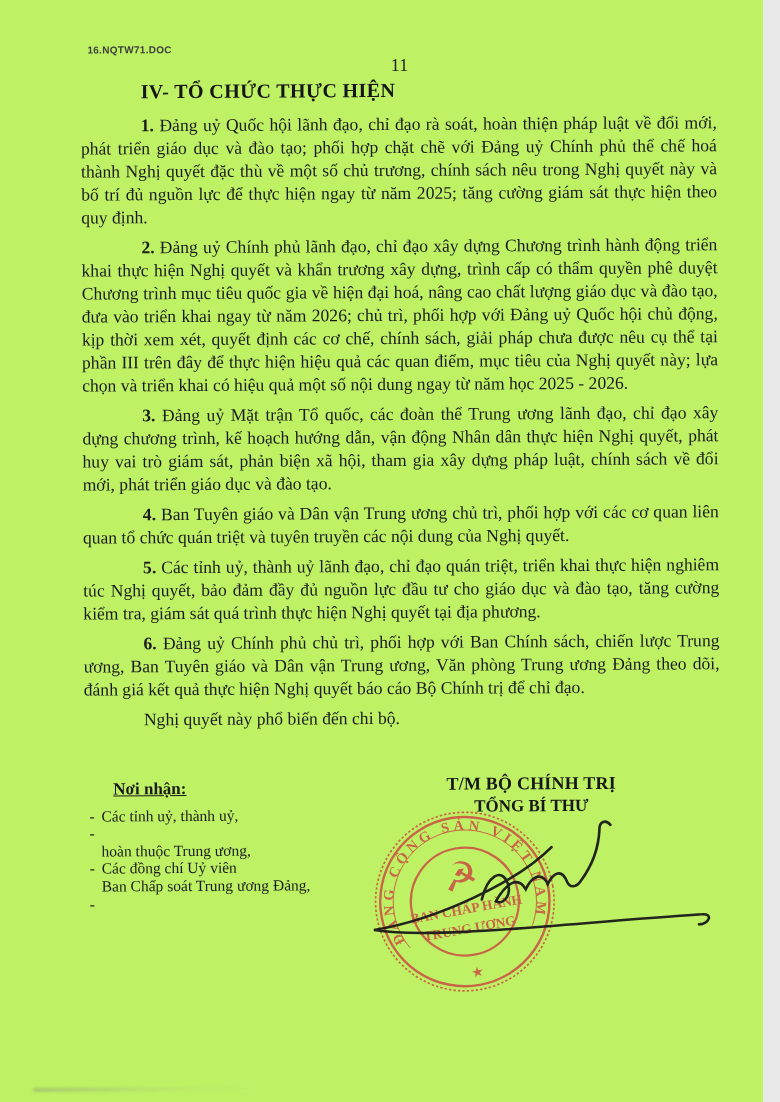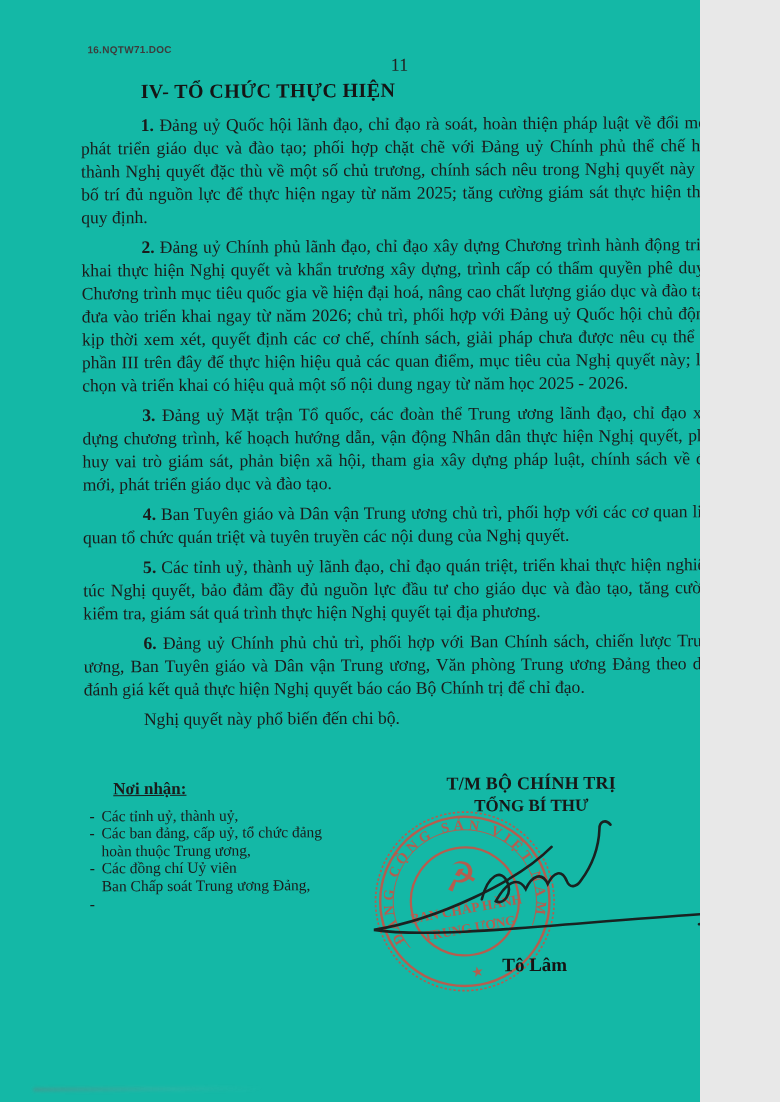--- a/index.html
+++ b/index.html
@@ -1,19 +1,19 @@
 <!DOCTYPE html>
 <html lang="vi"><head>
 <meta charset="utf-8">
 <style>
   html,body{margin:0;padding:0;background:#e8e8e8;}
   .page{
     position:relative;
-    width:700px;height:1102px;
-    background:#14b8a6;
+    width:763px;height:1102px;
+    background:#bef264;
     overflow:hidden;
     font-family:"Liberation Serif","DejaVu Serif",serif;
     color:#1b1b1b;
   }
   .tilt{position:absolute;inset:0;transform:rotate(-0.3deg);}
   .doc-ref{
     position:absolute;left:90px;top:43px;
     font-family:"Liberation Sans","DejaVu Sans",sans-serif;
     font-size:10px;font-weight:bold;color:#3d3d3d;letter-spacing:.3px;
   }
@@ -83,21 +83,20 @@
   </div>
 
   <div class="recipients">
     <div class="label">Nơi nhận:</div>
     <div class="recipient-line">
           <span class="dash">-</span>
           <span>Các tỉnh uỷ, thành uỷ,</span>
         </div>
     <div class="recipient-line">
           <span class="dash">-</span>
-          <span>Các ban đảng, cấp uỷ, tổ chức đảng</span>
         </div>
     <div class="recipient-line cont">
           <span class="dash">-</span>
           <span>hoàn thuộc Trung ương,</span>
         </div>
     <div class="recipient-line">
           <span class="dash">-</span>
           <span>Các đồng chí Uỷ viên</span>
         </div>
     <div class="recipient-line cont">
@@ -135,17 +134,16 @@
   <svg class="sig-svg" viewBox="0 0 380 170">
     <g fill="none" stroke="#1a1a1a" stroke-width="2.6" stroke-linecap="round" opacity="0.95">
       <path d="M130,102 C136,78 150,70 156,86 C160,97 152,108 144,104
            C154,86 166,78 174,92 C180,79 190,74 196,87
            C202,75 210,72 215,84 C218,92 225,90 229,84
            C238,72 247,56 248,32 C248,25 254,22 259,28"></path>
       <path d="M200,50 C165,85 85,122 22,132 C85,142 215,126 350,118 C362,117 357,128 347,128"></path>
     </g>
   </svg>
 
-  <div class="signer">Tô Lâm</div>
 
   <div class="smudge"></div>
  </div>
 </div>
 
 </body></html>

